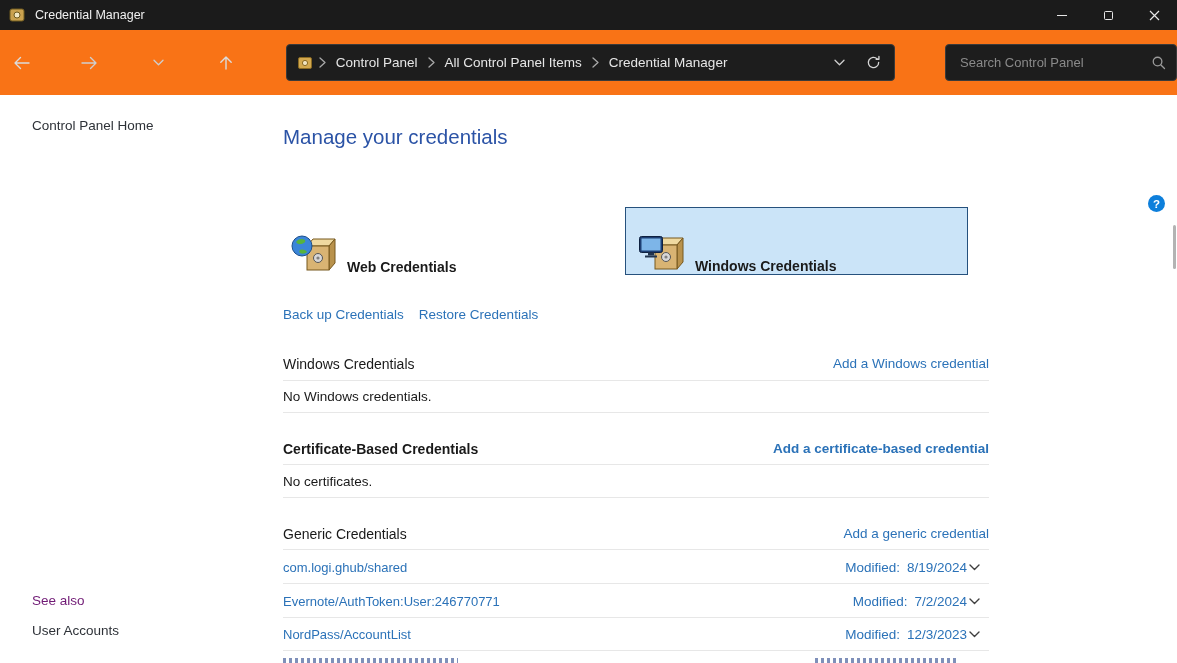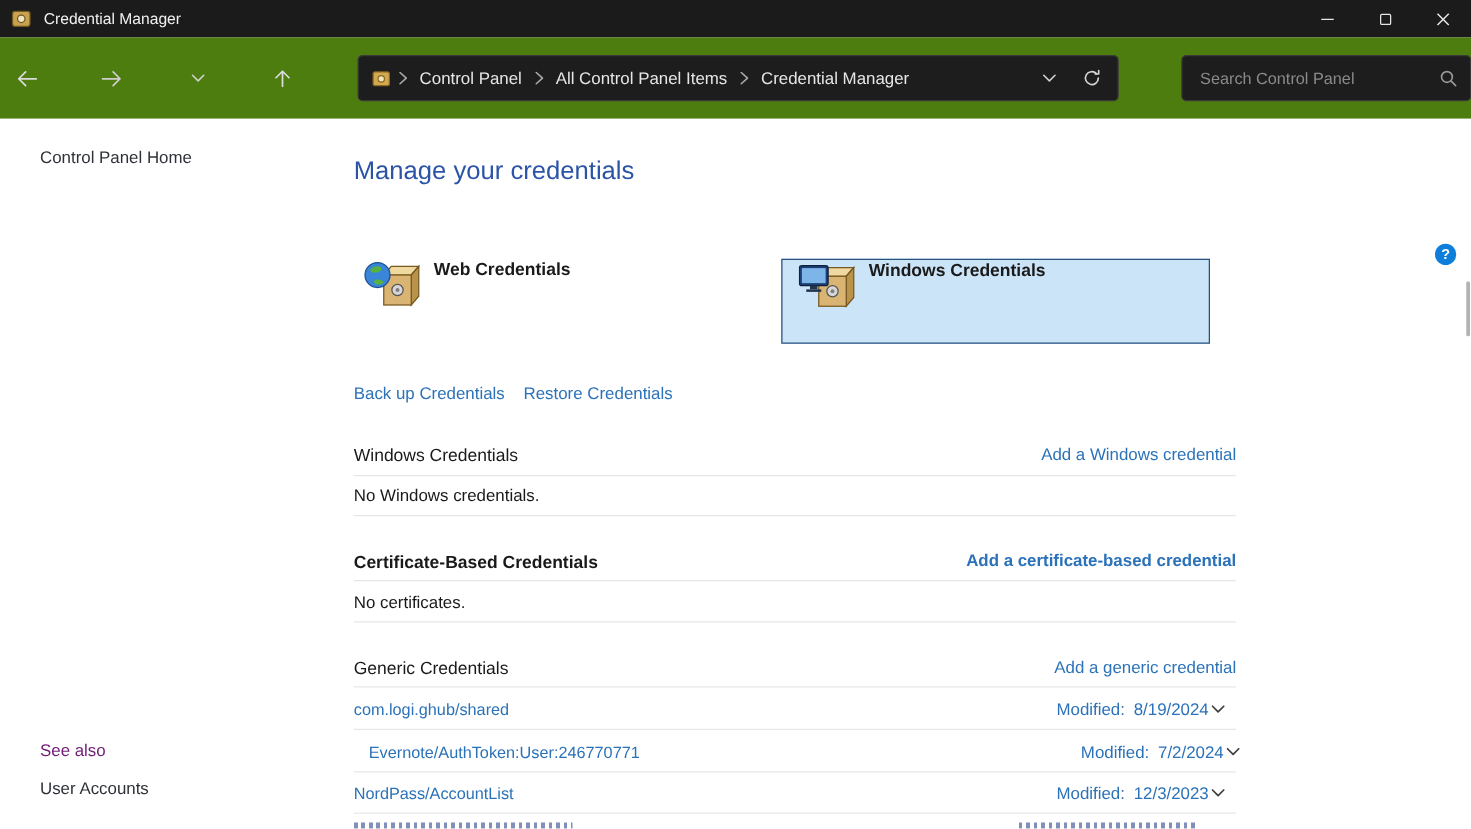--- a/index.html
+++ b/index.html
@@ -19,21 +19,21 @@
   .tb-icon { width:16px; height:16px; margin:0 10px 0 9px; display:flex; }
   .tb-title { font-size:12.5px; color:#f0f0f0; }
   .tb-spacer { flex:1; }
   .tb-btn { width:46px; height:30px; display:flex; align-items:center; justify-content:center; cursor:default; }
   .min-glyph { width:10px; height:1px; background:#e6e6e6; }
   .max-glyph { width:9px; height:9px; border:1px solid #e6e6e6; border-radius:1.5px; }
 
   
   .navbar {
     position:absolute; top:30px; left:0; width:1177px; height:65px;
-    background:#4d7c0f; display:flex; align-items:center;gap:34px;
+    background:#f97316; display:flex; align-items:center;gap:34px;
   }
   .nav-btn { width:36px; height:34px; display:flex; align-items:center; justify-content:center; margin-left:4px; border-radius:4px; }
   .nav-btn:first-child { margin-left:6px; }
   .addressbar {
     display:flex; align-items:center; height:37px; width:718px; margin-left:10px;
     background:#1d1d1d; border:1px solid #3a3a3a; border-radius:4px;
     padding:0 4px 0 10px; color:#e2e2e2; font-size:13.5px;
   }
   .ab-appicon { display:flex; margin-right:4px; }
   .crumb { padding:0 9px; white-space:nowrap; color:#e6e6e6; }
@@ -56,21 +56,21 @@
   .cp-home { position:absolute; left:32px; top:23px; font-size:13.5px; color:#2e3238; cursor:default; }
   .see-also { position:absolute; left:32px; top:498px; font-size:13.5px; color:#701a75; }
   .user-accounts { position:absolute; left:32px; top:528px; font-size:13.5px; color:#2e3238; }
 
   .main { position:absolute; left:283px; top:0; width:706px; height:568px; }
 
   .page-title { position:absolute; top:30px; left:0; font-size:20.5px; line-height:24px; color:#2b53a6; }
   .description { position:absolute; top:70px; left:0; font-size:13.5px; color:#1c1c1c; }
 
   .tabs { position:absolute; top:112px; left:0; width:706px; height:68px; }
-  .tab { display:flex; align-items:flex-start; position:absolute; top:0; height:68px; }
+  .tab { display:flex; align-items:flex-end; position:absolute; top:0; height:68px; }
   .tab-web { left:0; width:340px; }
   .tab-windows {
     left:342px; width:343px;
     background:#cbe4f8; border:1px solid #26517d;
   }
   .tab-icon { display:flex; margin-left:8px; }
   .tab-windows .tab-icon { margin-left:13px; }
   .tab-label { margin-left:10px; font-size:14px; font-weight:bold; color:#1a1a1a; }
 
   .cred-links { position:absolute; top:212px; left:0; display:flex; gap:15px; font-size:13.5px; }
@@ -277,21 +277,21 @@
         </span>
         <span class="chev-btn">
           <svg width="11" height="7" viewBox="0 0 11 7">
             <path d="M1 1l4.5 4.5L10 1" stroke="#3f3f3f" stroke-width="1.4" fill="none" stroke-linecap="round" stroke-linejoin="round"></path>
           </svg>
         </span>
       </div>
     </div>
     <div class="line" style="top:488px;"></div>
 
-    <div class="g-row" style="top:492px;margin-left:12px;">
+    <div class="g-row" style="top:492px;">
       <a class="g-name link">Evernote/AuthToken:User:246770771</a>
       <div class="g-right">
         <span class="g-mod">
           <span>Modified:</span>
           <span>7/2/2024</span>
         </span>
         <span class="chev-btn">
           <svg width="11" height="7" viewBox="0 0 11 7">
             <path d="M1 1l4.5 4.5L10 1" stroke="#3f3f3f" stroke-width="1.4" fill="none" stroke-linecap="round" stroke-linejoin="round"></path>
           </svg>

